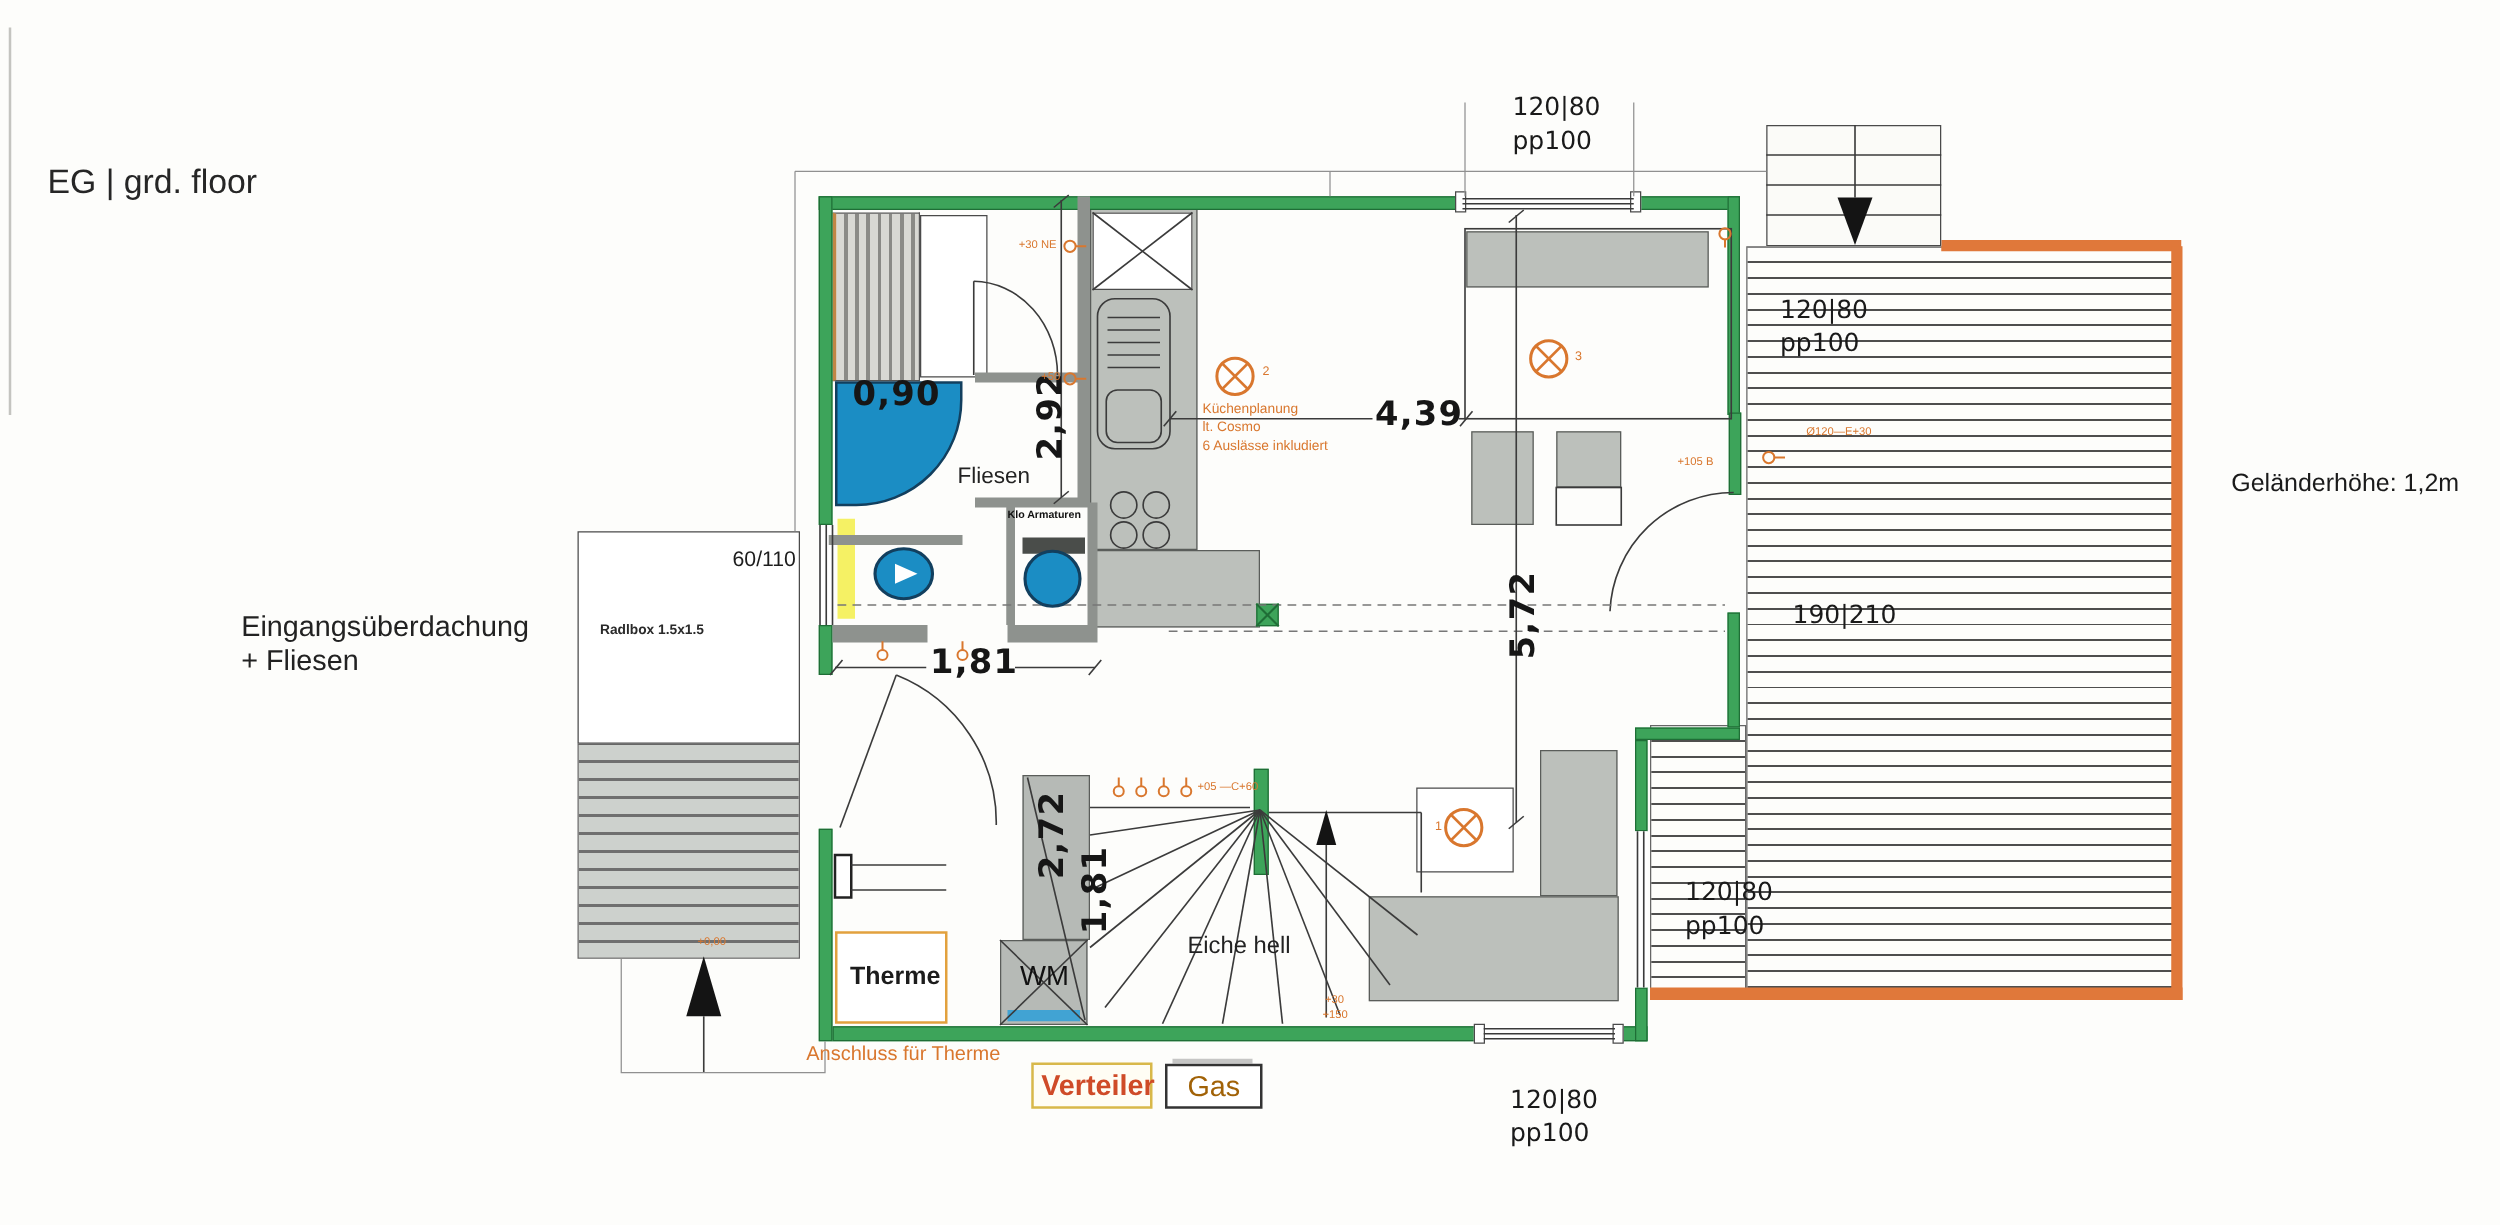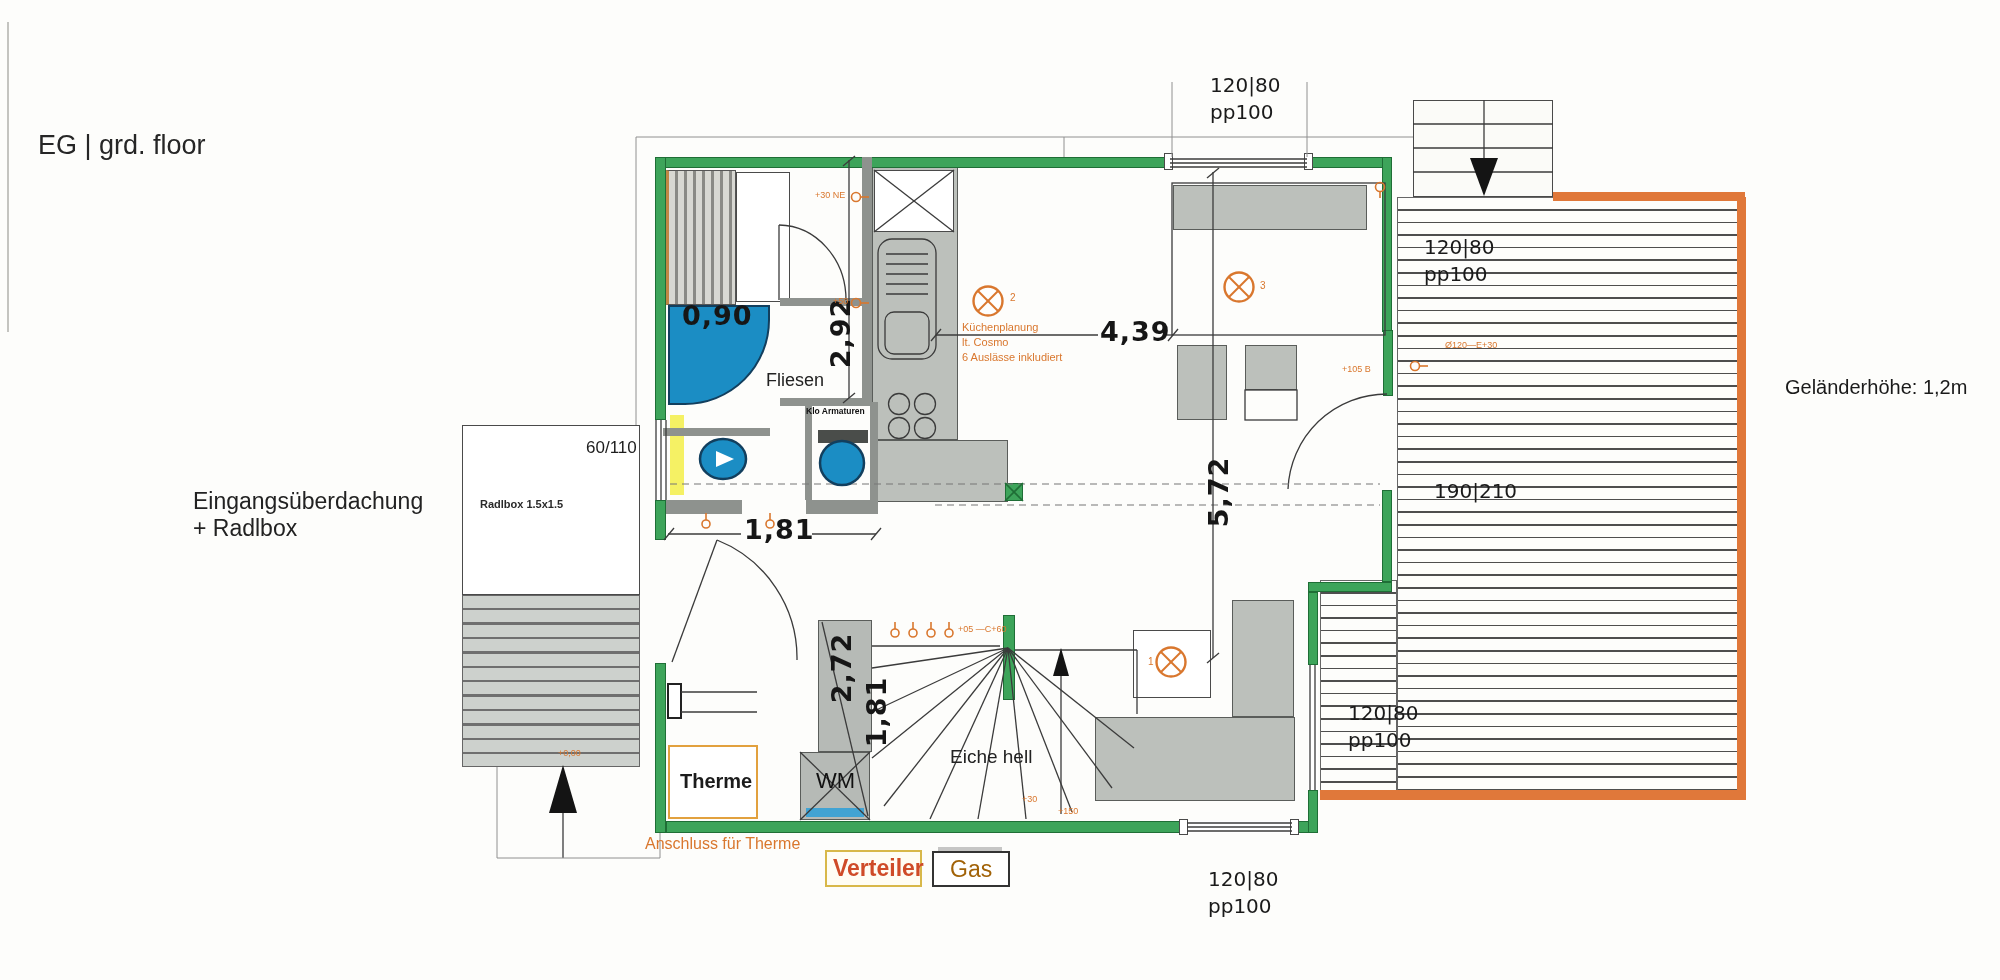--- a/index.html
+++ b/index.html
@@ -292,21 +292,21 @@
         <line class="sock" x1="770" y1="520" x2="770" y2="513"></line>
     </g>
   </svg>
 
   <div class="layer-text">
 
     <div class="txt" style="left:38px;top:130px;font-size:27px;color:#262626;">EG | grd. floor</div>
 
     <div class="txt" style="left:193px;top:488px;font-size:23px;line-height:27px;color:#222;">
       <div>Eingangsüberdachung</div>
-      <div>+ Radlbox</div>
+      <div>+ Fliesen</div>
     </div>
 
     <div class="txt" style="left:480px;top:498px;font-size:11px;font-weight:600;color:#2a2a2a;">Radlbox 1.5x1.5</div>
     <div class="txt" style="left:586px;top:438px;font-size:17px;color:#1d1d1d;">60/110</div>
     <div class="txt onote tiny" style="left:558px;top:748px;">+0,00</div>
 
     <div class="txt dim" style="left:682px;top:300px;">0,90</div>
     <div class="vt dim" style="left:798px;top:318px;">2,92</div>
     <div class="txt dim" style="left:744px;top:514px;">1,81</div>
     <div class="txt dim" style="left:1100px;top:316px;">4,39</div>
@@ -327,21 +327,21 @@
       <div>Küchenplanung</div>
       <div>lt. Cosmo</div>
       <div>6 Auslässe inkludiert</div>
     </div>
     <div class="txt onote" style="left:1010px;top:292px;font-size:10px;">2</div>
     <div class="txt onote" style="left:1260px;top:280px;font-size:10px;">3</div>
     <div class="txt onote" style="left:1148px;top:656px;font-size:10px;">1</div>
     <div class="txt onote tiny" style="left:815px;top:190px;">+30 NE</div>
     <div class="txt onote tiny" style="left:833px;top:296px;">+50</div>
     <div class="txt onote tiny" style="left:958px;top:624px;">+05 —C+60</div>
-    <div class="txt onote tiny" style="left:1022px;top:794px;">+30</div>
+    <div class="txt onote tiny" style="left:1060px;top:794px;">+30</div>
     <div class="txt onote tiny" style="left:1058px;top:794px;margin-top:12px;">+150</div>
     <div class="txt onote tiny" style="left:1342px;top:364px;">+105 B</div>
     <div class="txt onote tiny" style="left:1432px;top:340px;margin-left:13px;">Ø120—E+30</div>
 
     <div class="txt winlbl" style="left:1210px;top:72px;">
       <div>120|80</div>
       <div>pp100</div>
     </div>
     <div class="txt winlbl" style="left:1424px;top:234px;">
       <div>120|80</div>

